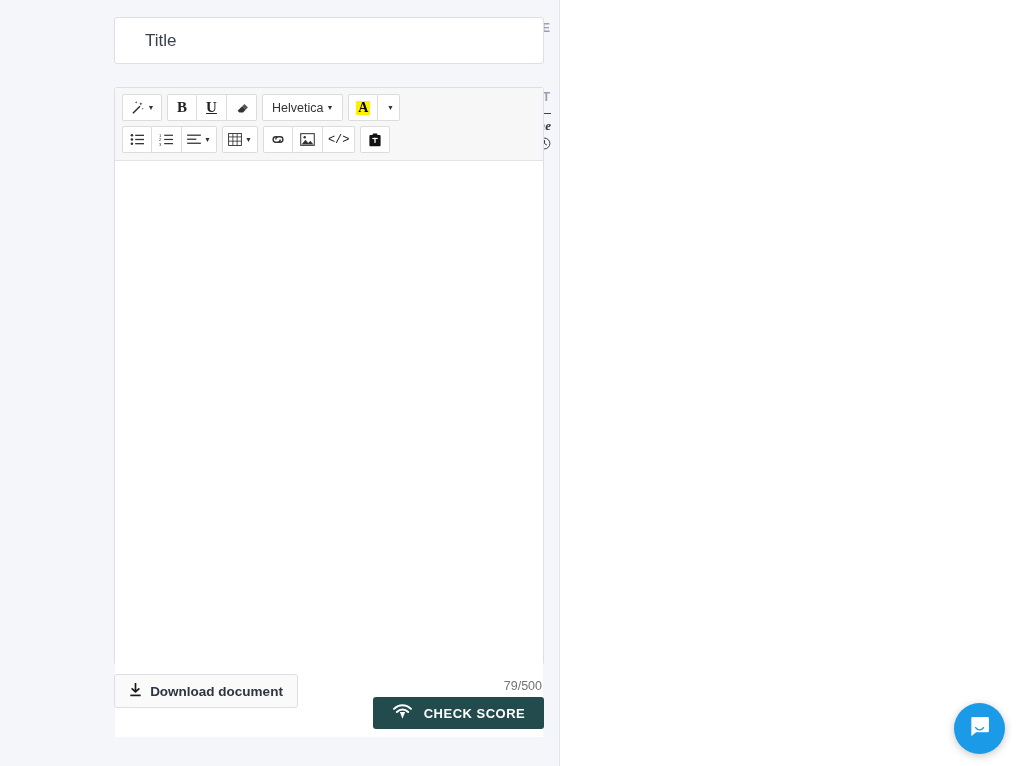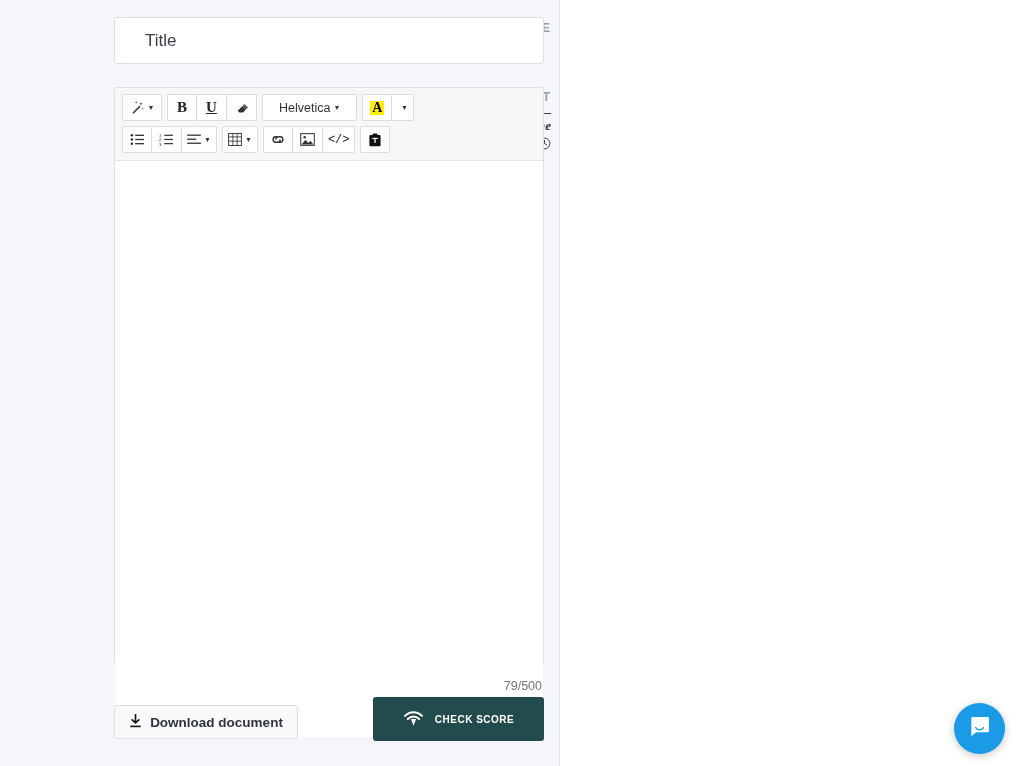--- a/index.html
+++ b/index.html
@@ -65,44 +65,44 @@
     height: 27px; min-width: 30px;
     display: flex; align-items: center; justify-content: center;
     cursor: pointer; color: #222; font-size: 13px; padding: 0 5px;
     border-radius: 2px;
   }
   .tb-grp .tb-btn { border-radius: 0; border-left-width: 0; }
   .tb-grp .tb-btn:first-child { border-left-width: 1px; border-radius: 2px 0 0 2px; }
   .tb-grp .tb-btn:last-child { border-radius: 0 2px 2px 0; }
   .tb-grp .tb-btn:only-child { border-radius: 2px; border-left-width: 1px; }
   .caret { font-size: 7px; margin-left: 3px; color: #333; }
-  .font-btn { font-size: 12.5px; color: #333; padding: 0 16px; }
+  .font-btn { font-size: 12.5px; color: #333; padding: 0 9px; }
   .b-ic { font-family: "Liberation Serif", serif; font-weight: bold; font-size: 15px; }
   .u-ic { font-family: "Liberation Serif", serif; font-weight: bold; font-size: 15px; text-decoration: underline; }
   .hl-a {
     font-family: "Liberation Serif", serif; font-weight: bold; font-size: 14px;
     background: #ffef00; color: #000; padding: 0 2px; line-height: 1;
   }
   .editor-canvas { height: 100%; background: #fff; }
 
   .dl-btn {
     position: absolute; left: 114px; top: 674px; width: 184px; height: 34px;
     background: #fafafa; border: 1px solid #dcdfe8; border-radius: 3px;
     display: flex; align-items: center; justify-content: center; gap: 8px;
-    font-size: 13.5px; font-weight: bold; color: #2f3440; cursor: pointer; margin-top: 31px;
+    font-size: 13.5px; font-weight: bold; color: #2f3440; cursor: pointer;
   }
   .charcount {
     position: absolute; right: 17px; top: 679px;
     font-size: 12.5px; color: #737373;
   }
   .check-btn {
-    position: absolute; left: 373px; top: 697px; width: 171px; height: 44px;
+    position: absolute; left: 373px; top: 697px; width: 171px; height: 32px;
     background: #234a4d; border: none; border-radius: 3px; cursor: pointer;
     display: flex; align-items: center; justify-content: center; gap: 11px;
-    color: #fff; font-size: 10px; font-weight: bold; letter-spacing: 0.5px;
+    color: #fff; font-size: 13px; font-weight: bold; letter-spacing: 0.5px;
   }
 
   
   .right-panel {
     flex: 1; height: 766px; background: #fff;
     position: relative; overflow: hidden;
   }
   .gauge {
     position: absolute; left: 610px; top: 100px; right: 0; height: 17px;
     background: repeating-linear-gradient(to right,

